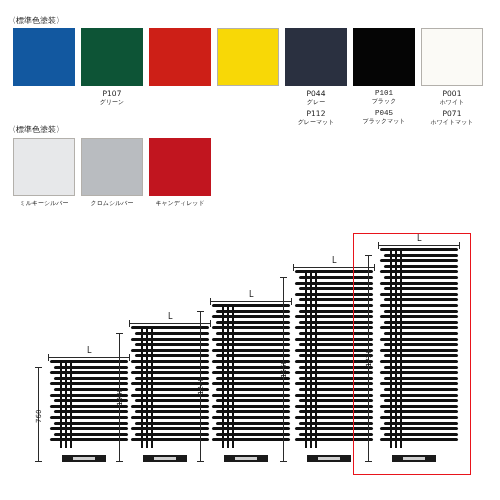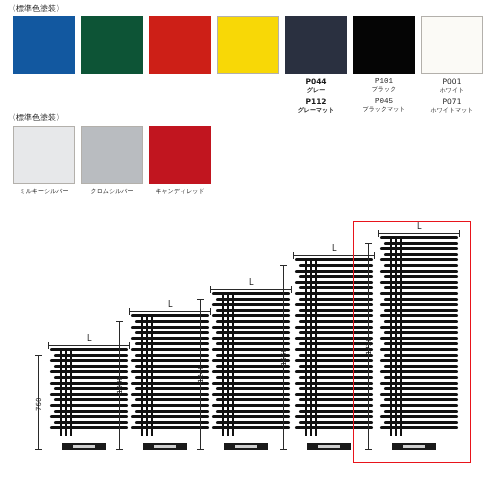--- a/index.html
+++ b/index.html
@@ -4,21 +4,21 @@
 <style>
   html,body{margin:0;padding:0;}
   body{
     width:500px;height:500px;
     background:#ffffff;
     font-family:"DejaVu Sans","Liberation Sans",sans-serif;
     position:relative;
     overflow:hidden;
     -webkit-font-smoothing:none;
   }
-  .sheet{position:absolute;left:0;top:0;width:500px;height:424px;}
+  .sheet{position:absolute;left:0;top:12px;width:500px;height:424px;}
 
   
   .section-title{
     position:absolute;
     font-size:8px;
     color:#1a1a1a;
     letter-spacing:0px;
     white-space:nowrap;
   }
   .swatch-row{position:absolute;}
@@ -128,30 +128,34 @@
 <div class="sheet">
 
   <div class="section-title" style="left:8px;top:3px;">〈標準色塗装〉</div>
 
   <div class="swatch-row" id="std-row">
       <div class="swatch" style="left: 13px; top: 16px;">
         <div class="chip" style="background: rgb(18, 88, 160);"></div>
       </div>
       <div class="swatch" style="left: 81px; top: 16px;">
         <div class="chip" style="background: rgb(13, 84, 54);"></div>
+        <div class="sw-label" style="top: 61px;">
+          <div class="code">P107</div>
+          <div class="jp">グリーン</div>
+        </div>
       </div>
       <div class="swatch" style="left: 149px; top: 16px;">
         <div class="chip" style="background: rgb(205, 31, 23);"></div>
       </div>
       <div class="swatch" style="left: 217px; top: 16px;">
         <div class="chip bordered" style="background: rgb(248, 216, 6);"></div>
       </div>
       <div class="swatch" style="left: 285px; top: 16px;">
         <div class="chip" style="background: rgb(42, 48, 64);"></div>
-        <div class="sw-label" style="top: 61px; font-weight: bold;">
+        <div class="sw-label" style="top: 61px;">
           <div class="code">P044</div>
           <div class="jp">グレー</div>
           <div class="code" style="margin-top: 3px;">P112</div>
           <div class="jp">グレーマット</div>
         </div>
       </div>
       <div class="swatch" style="left: 353px; top: 16px;">
         <div class="chip" style="background: rgb(5, 5, 5);"></div>
         <div class="sw-label" style="top: 61px; font-family: Liberation Mono, monospace;">
           <div class="code">P101</div>

